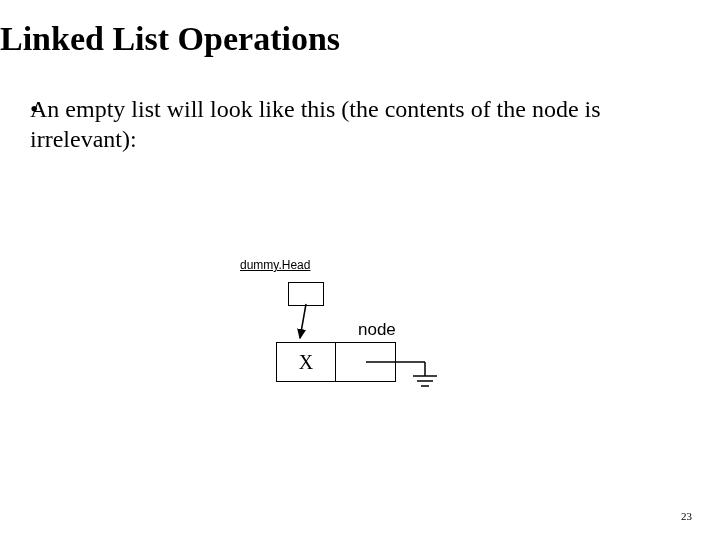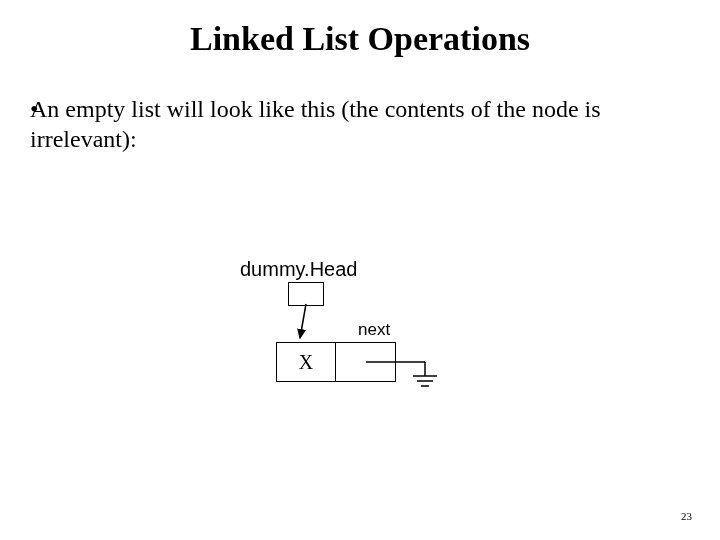--- a/index.html
+++ b/index.html
@@ -16,21 +16,20 @@
     width: 720px;
     height: 540px;
     position: relative;
     box-sizing: border-box;
   }
   .title {
     position: absolute;
     top: 20px;
     left: 0;
     width: 720px;
-    text-align: center;
     font-size: 34px;
     font-weight: bold;
   }
   .bullet-row {
     position: absolute;
     top: 94px;
     left: 30px;
     width: 640px;
     font-size: 24px;
     line-height: 1.25;
@@ -48,21 +47,22 @@
     top: 258px;
     left: 240px;
     width: 300px;
     height: 180px;
   }
   .dummy-label {
     position: absolute;
     top: 0;
     left: 0;
     font-family: Arial, Helvetica, sans-serif;
-    font-size: 20px;
+    font-size: 12px;
+    text-decoration: underline;
   }
   .dummy-box {
     position: absolute;
     top: 24px;
     left: 48px;
     width: 36px;
     height: 24px;
     border: 1px solid #000;
     box-sizing: border-box;
   }
@@ -117,21 +117,21 @@
   <div class="title">Linked List Operations</div>
 
   <div class="bullet-row">
     <span class="bullet-dot">•</span>
     <div class="bullet-text">An empty list will look like this (the contents of the node is irrelevant):</div>
   </div>
 
   <div class="diagram">
     <div class="dummy-label">dummy.Head</div>
     <div class="dummy-box"></div>
-    <div class="next-label">next</div>
+    <div class="next-label">node</div>
     <div class="node-box">
       <div class="node-left">X</div>
       <div class="node-right"></div>
     </div>
 
     <svg class="overlay" width="300" height="180">
       <defs>
         <marker id="arrowhead" markerWidth="7" markerHeight="7" refX="6" refY="3" orient="auto">
           <polygon points="0 0, 7 3, 0 6" fill="#000"></polygon>
         </marker>

